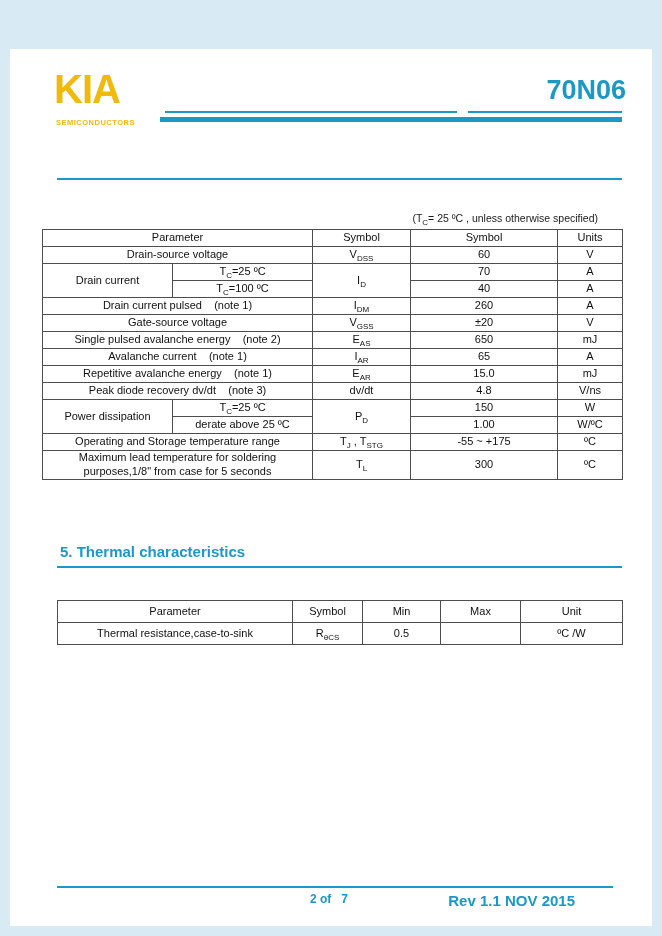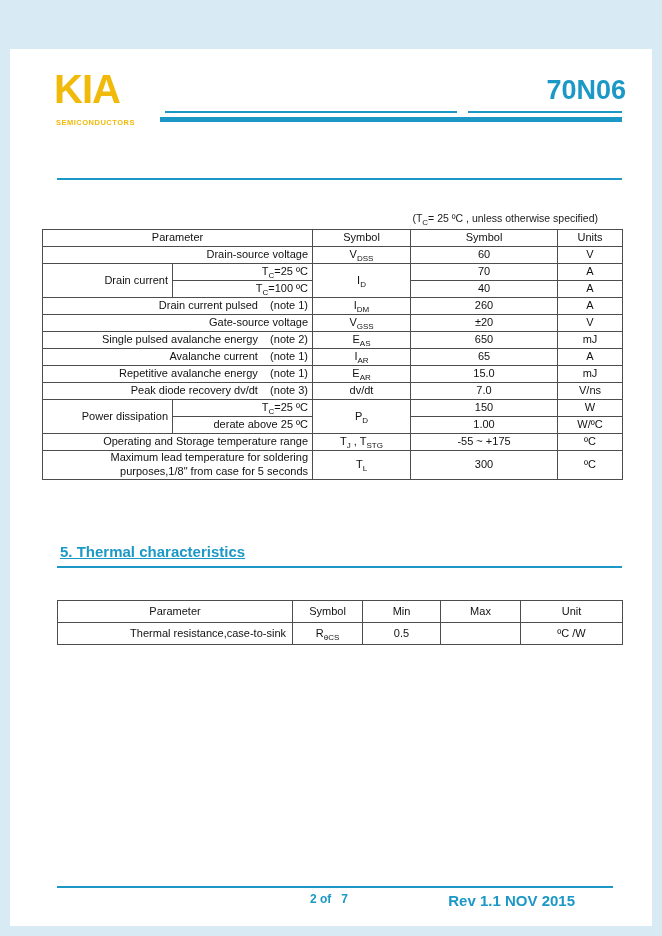--- a/index.html
+++ b/index.html
@@ -22,37 +22,37 @@
   .hdr-rating,.hdr-type{color:var(--accent);font-weight:bold;font-size:12.5px;white-space:pre;}
   .part{position:absolute;top:26px;right:26px;font-size:27px;font-weight:bold;color:var(--accent);}
   .thin-rule{position:absolute;height:2px;background:var(--accent);top:62px;}
   .seg1{left:155px;width:292px;}
   .seg2{left:458px;width:154px;}
   .thick-rule{position:absolute;left:150px;top:68px;width:462px;height:5px;background:var(--accent);}
 
   
   .sec-title{position:absolute;left:50px;font-size:15px;font-weight:bold;color:var(--accent);}
   .sec4-title{top:106px;}
-  .sec5-title{top:494px;text-decoration:underline;}
+  .sec5-title{top:494px;}
   .sec-underline{position:absolute;left:47px;width:565px;height:2px;background:var(--accent);}
   .u4{top:129px;}
   .u5{top:517px;}
   .cond{position:absolute;right:54px;top:163px;font-size:10.5px;color:#1a1a1a;text-align:center;}
 
   
   .tbl-wrap{position:absolute;}
   .t1{left:32px;top:180px;width:580px;}
   .t2{left:47px;top:551px;width:565px;}
   table{border-collapse:collapse;table-layout:fixed;width:100%;
         font-size:11px;color:#111;}
   th,td{border:1px solid var(--tborder);padding:0 4px;text-align:center;
         vertical-align:middle;height:16px;line-height:1.25;white-space:pre-wrap;
         font-weight:normal;overflow:hidden;}
   .t2 th,.t2 td{height:19px;padding:1px 6px;}
-  td.l,th.l{text-align:right;}
+  td.l,th.l{text-align:center;}
   sub{font-size:8px;line-height:0;}
 
   
   .footer-rule{position:absolute;left:47px;top:837px;width:556px;height:2px;background:var(--accent);}
   .footer-page{position:absolute;left:300px;top:843px;font-size:12px;font-weight:bold;
         color:var(--accent);white-space:pre;}
   .footer-rev{position:absolute;right:77px;top:843px;font-size:15px;font-weight:bold;
         color:var(--accent);}
 </style>
 </head>
@@ -132,21 +132,21 @@
             </tr>
             <tr>
               <td colspan="2" class="l">Repetitive avalanche energy    (note 1)</td>
               <td>E<sub>AR</sub></td>
               <td>15.0</td>
               <td>mJ</td>
             </tr>
             <tr>
               <td colspan="2" class="l">Peak diode recovery dv/dt    (note 3)</td>
               <td>dv/dt</td>
-              <td>7.0</td>
+              <td>4.8</td>
               <td>V/ns</td>
             </tr>
             <tr>
               <td rowspan="2" class="l">Power dissipation</td>
               <td class="l">T<sub>C</sub>=25 ºC</td>
               <td rowspan="2">P<sub>D</sub></td>
               <td>150</td>
               <td>W</td>
             </tr>
             <tr>

